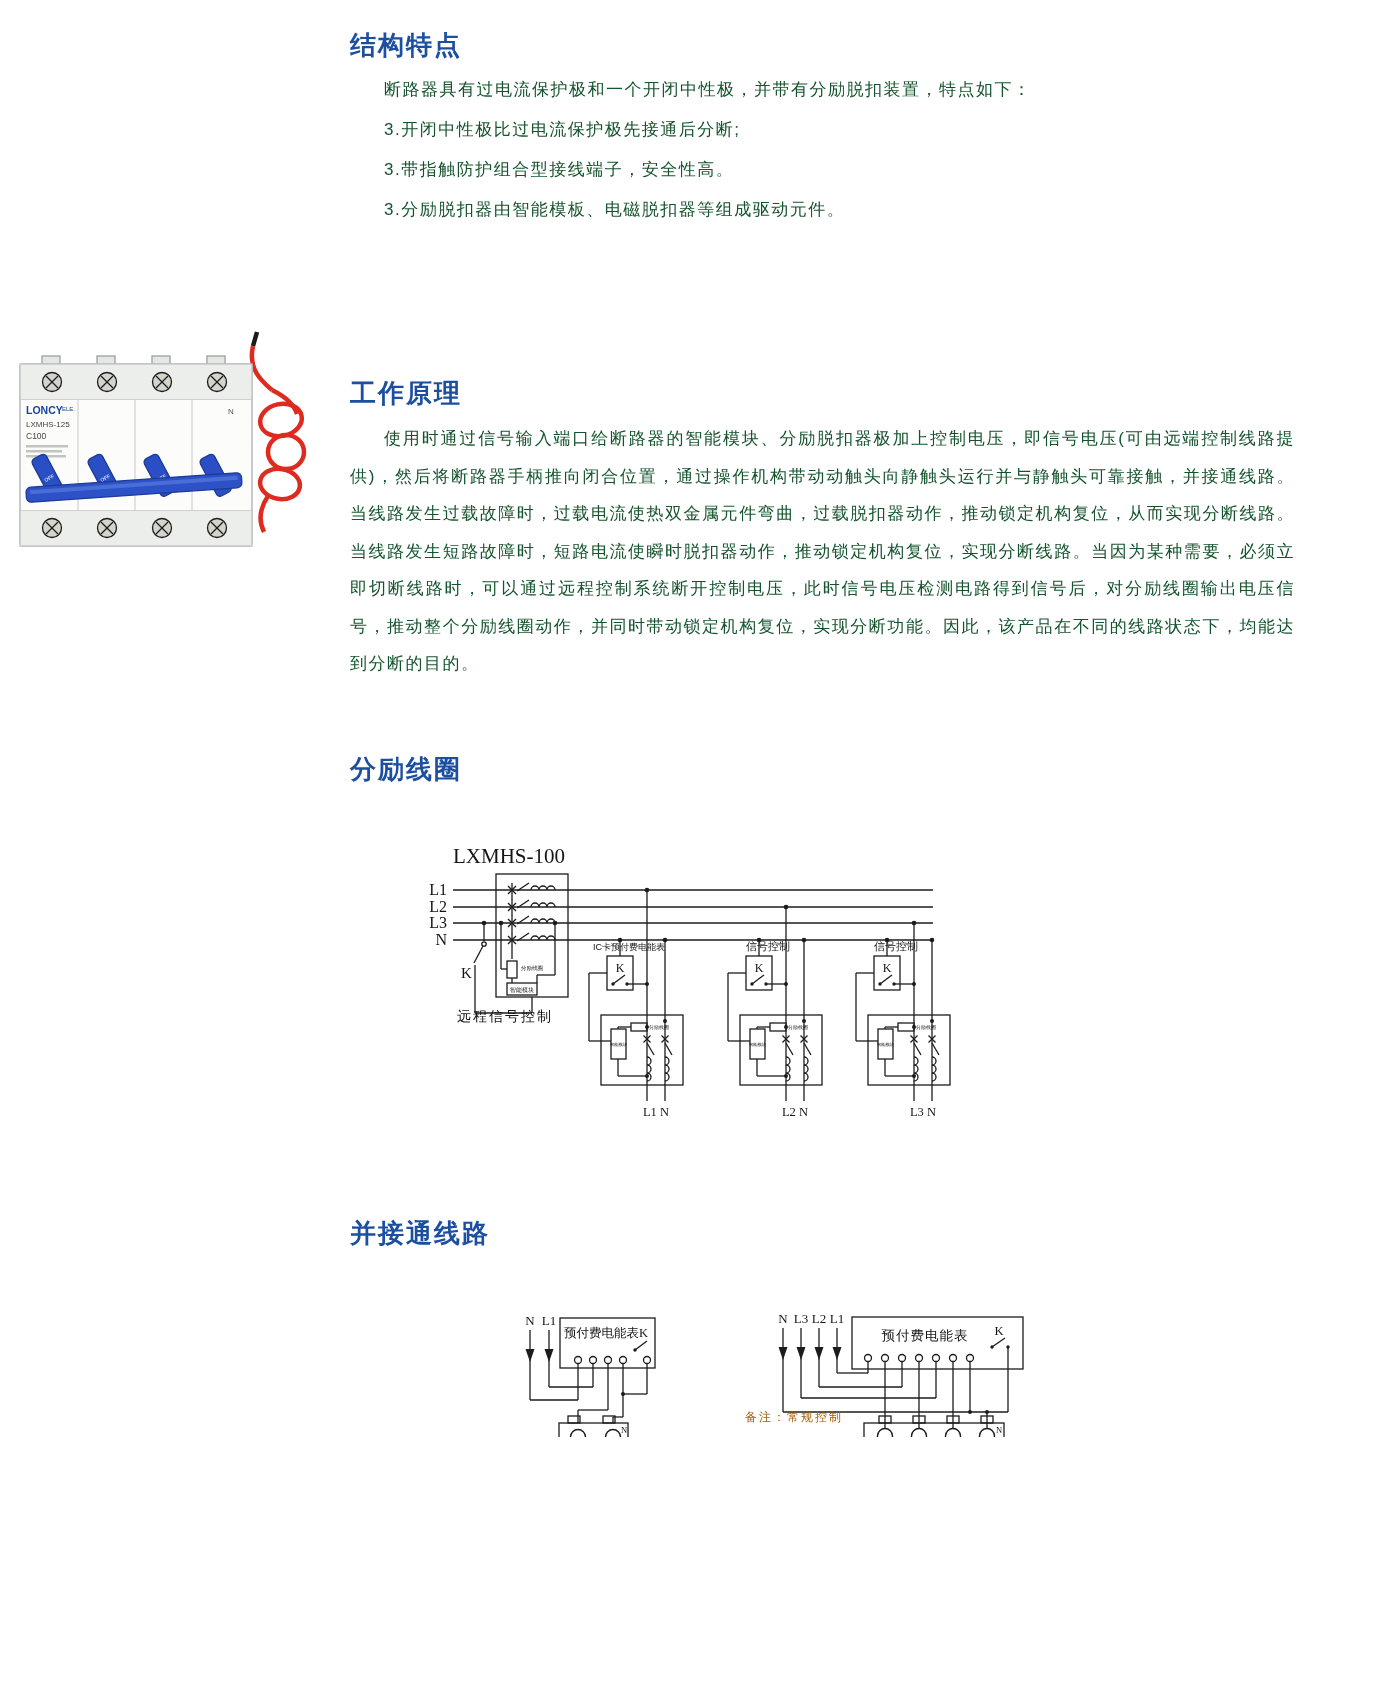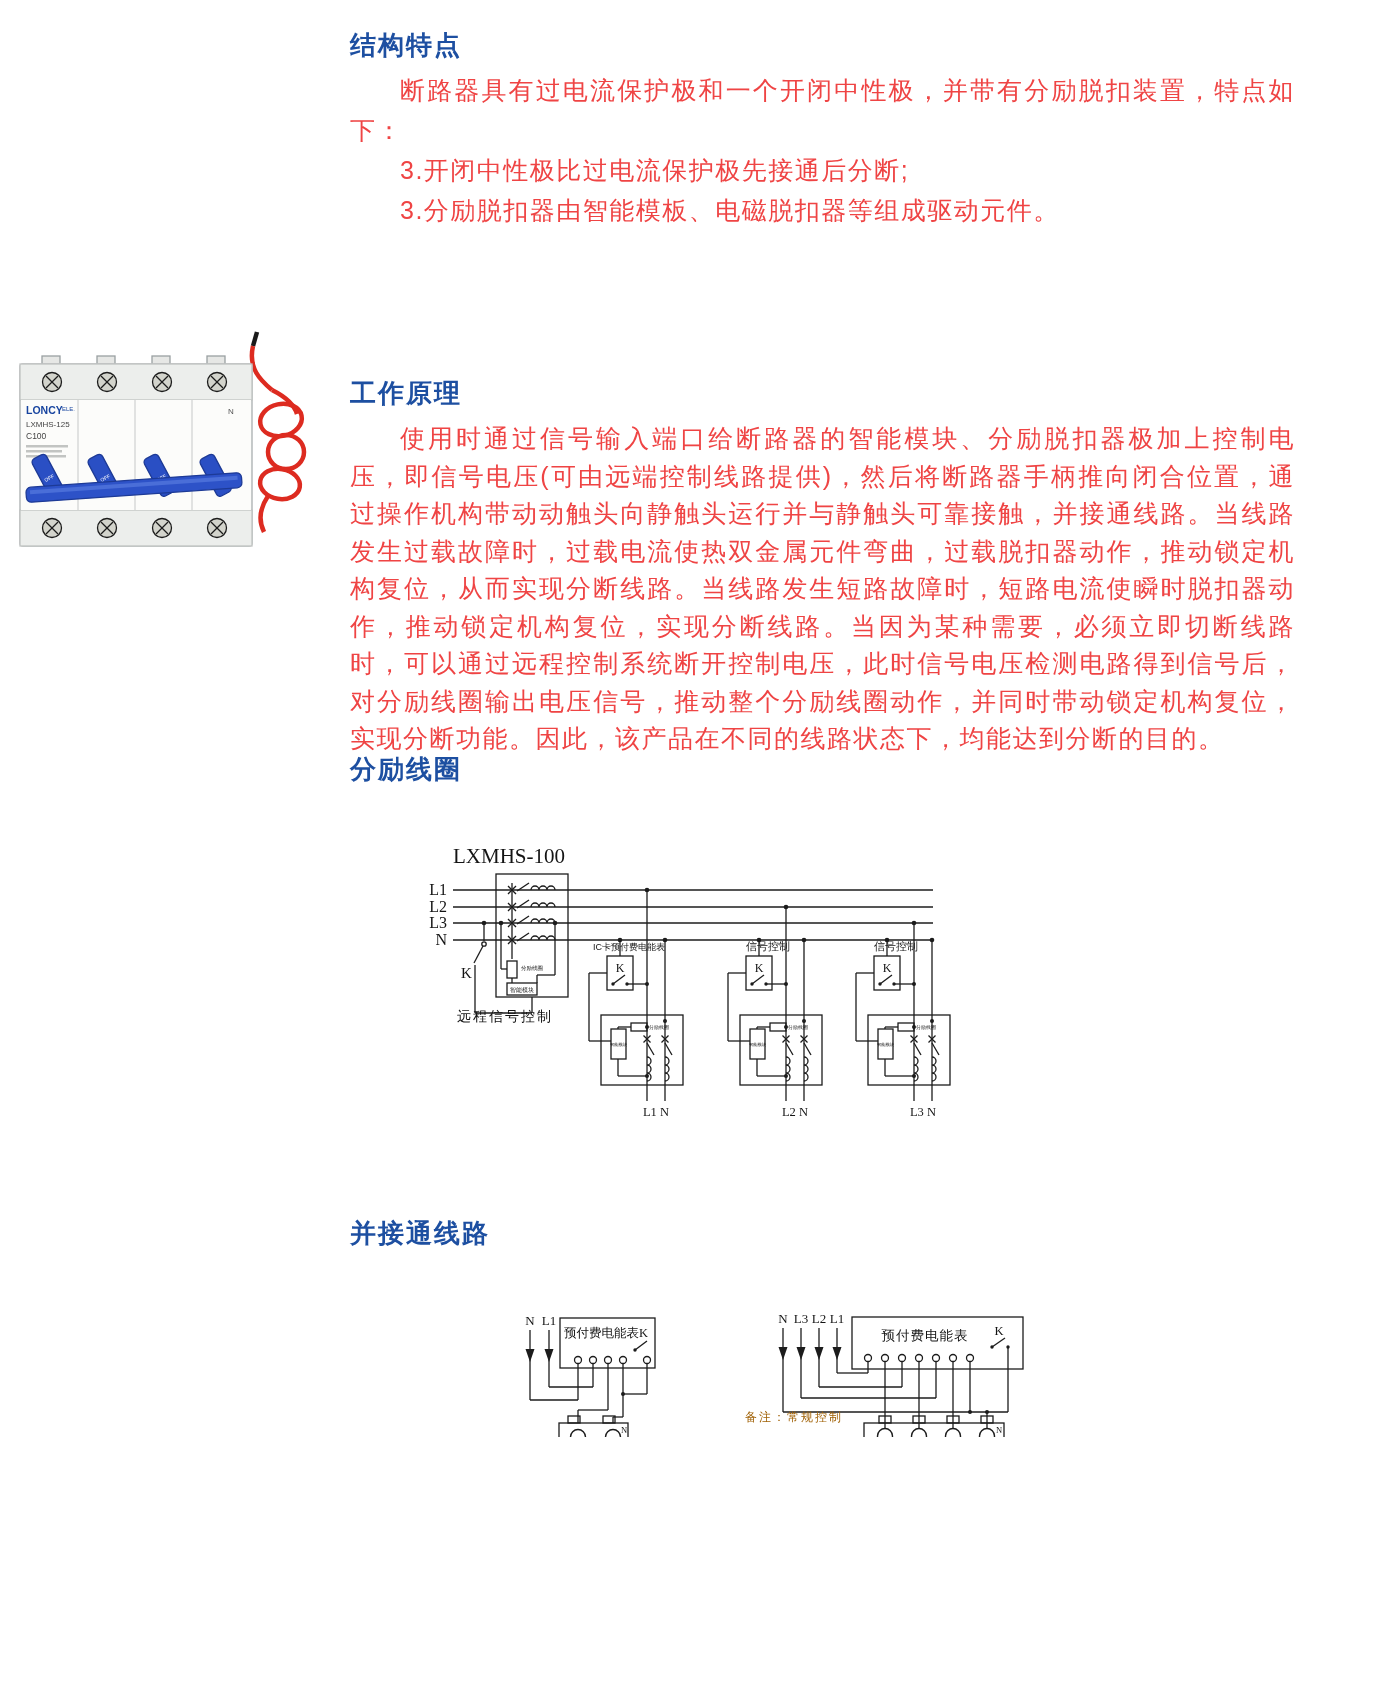--- a/index.html
+++ b/index.html
@@ -1,21 +1,21 @@
 <!DOCTYPE html>
 <html><head>
 <meta charset="utf-8">
 <style>
   html,body{margin:0;padding:0;background:#fff;}
   .page{position:relative;width:1400px;height:1437px;background:#ffffff;overflow:hidden;
         font-family:"Liberation Sans",sans-serif;border-radius:30px;}
   .abs{position:absolute;}
   .sec-title{position:absolute;left:350px;color:#1d4fa1;font-size:26px;font-weight:bold;
              letter-spacing:2px;}
-  .textblock{position:absolute;left:350px;width:945px;color:#ef4444;font-size:25px;
+  .textblock{position:absolute;left:350px;width:945px;color:#14532d;font-size:17px;
              text-align:justify;letter-spacing:1.5px;}
   .textblock p{margin:0;text-indent:2em;}
   .lh40{line-height:40px;}
   .lh37{line-height:37.5px;}
   .note{position:absolute;left:745px;top:1402px;width:178px;font-size:12px;line-height:30.5px;
         letter-spacing:2px;color:#a16207;white-space:pre-line;}
   
   svg line,svg path,svg rect,svg polyline{stroke:#1c1c1c;fill:none;stroke-width:1.3;}
   svg circle{stroke:#1c1c1c;fill:#ffffff;stroke-width:1.3;}
   svg text{fill:#141414;stroke:none;font-family:"Liberation Sans",sans-serif;}
@@ -26,20 +26,21 @@
 </style>
 </head>
 <body>
 
 <div class="page">
 
   <div class="sec-title" style="top:28px">结构特点</div>
   <div class="textblock lh40" style="top:70px">
     <p>断路器具有过电流保护极和一个开闭中性极，并带有分励脱扣装置，特点如下：</p>
     <p>3.开闭中性极比过电流保护极先接通后分断;</p>
+    <p>3.带指触防护组合型接线端子，安全性高。</p>
     <p>3.分励脱扣器由智能模板、电磁脱扣器等组成驱动元件。</p>
   </div>
 
   <svg class="abs" style="left:12px;top:328px" width="300" height="256" viewBox="0 0 300 256">
 
     <g>
       <line x1="245" y1="4" x2="241" y2="18" style="stroke:#1a1a1a;stroke-width:4.5;"></line>
       <path d="M241,18 C236,40 248,52 260,62" style="stroke:#dd2b20;stroke-width:4.5;"></path>
       <ellipse cx="269" cy="92" rx="21" ry="16" style="stroke:#dd2b20;stroke-width:4.5;fill:none;" transform="rotate(-12 269 92)"></ellipse>
       <ellipse cx="274" cy="124" rx="18" ry="17" style="stroke:#dd2b20;stroke-width:4.5;fill:none;"></ellipse>

